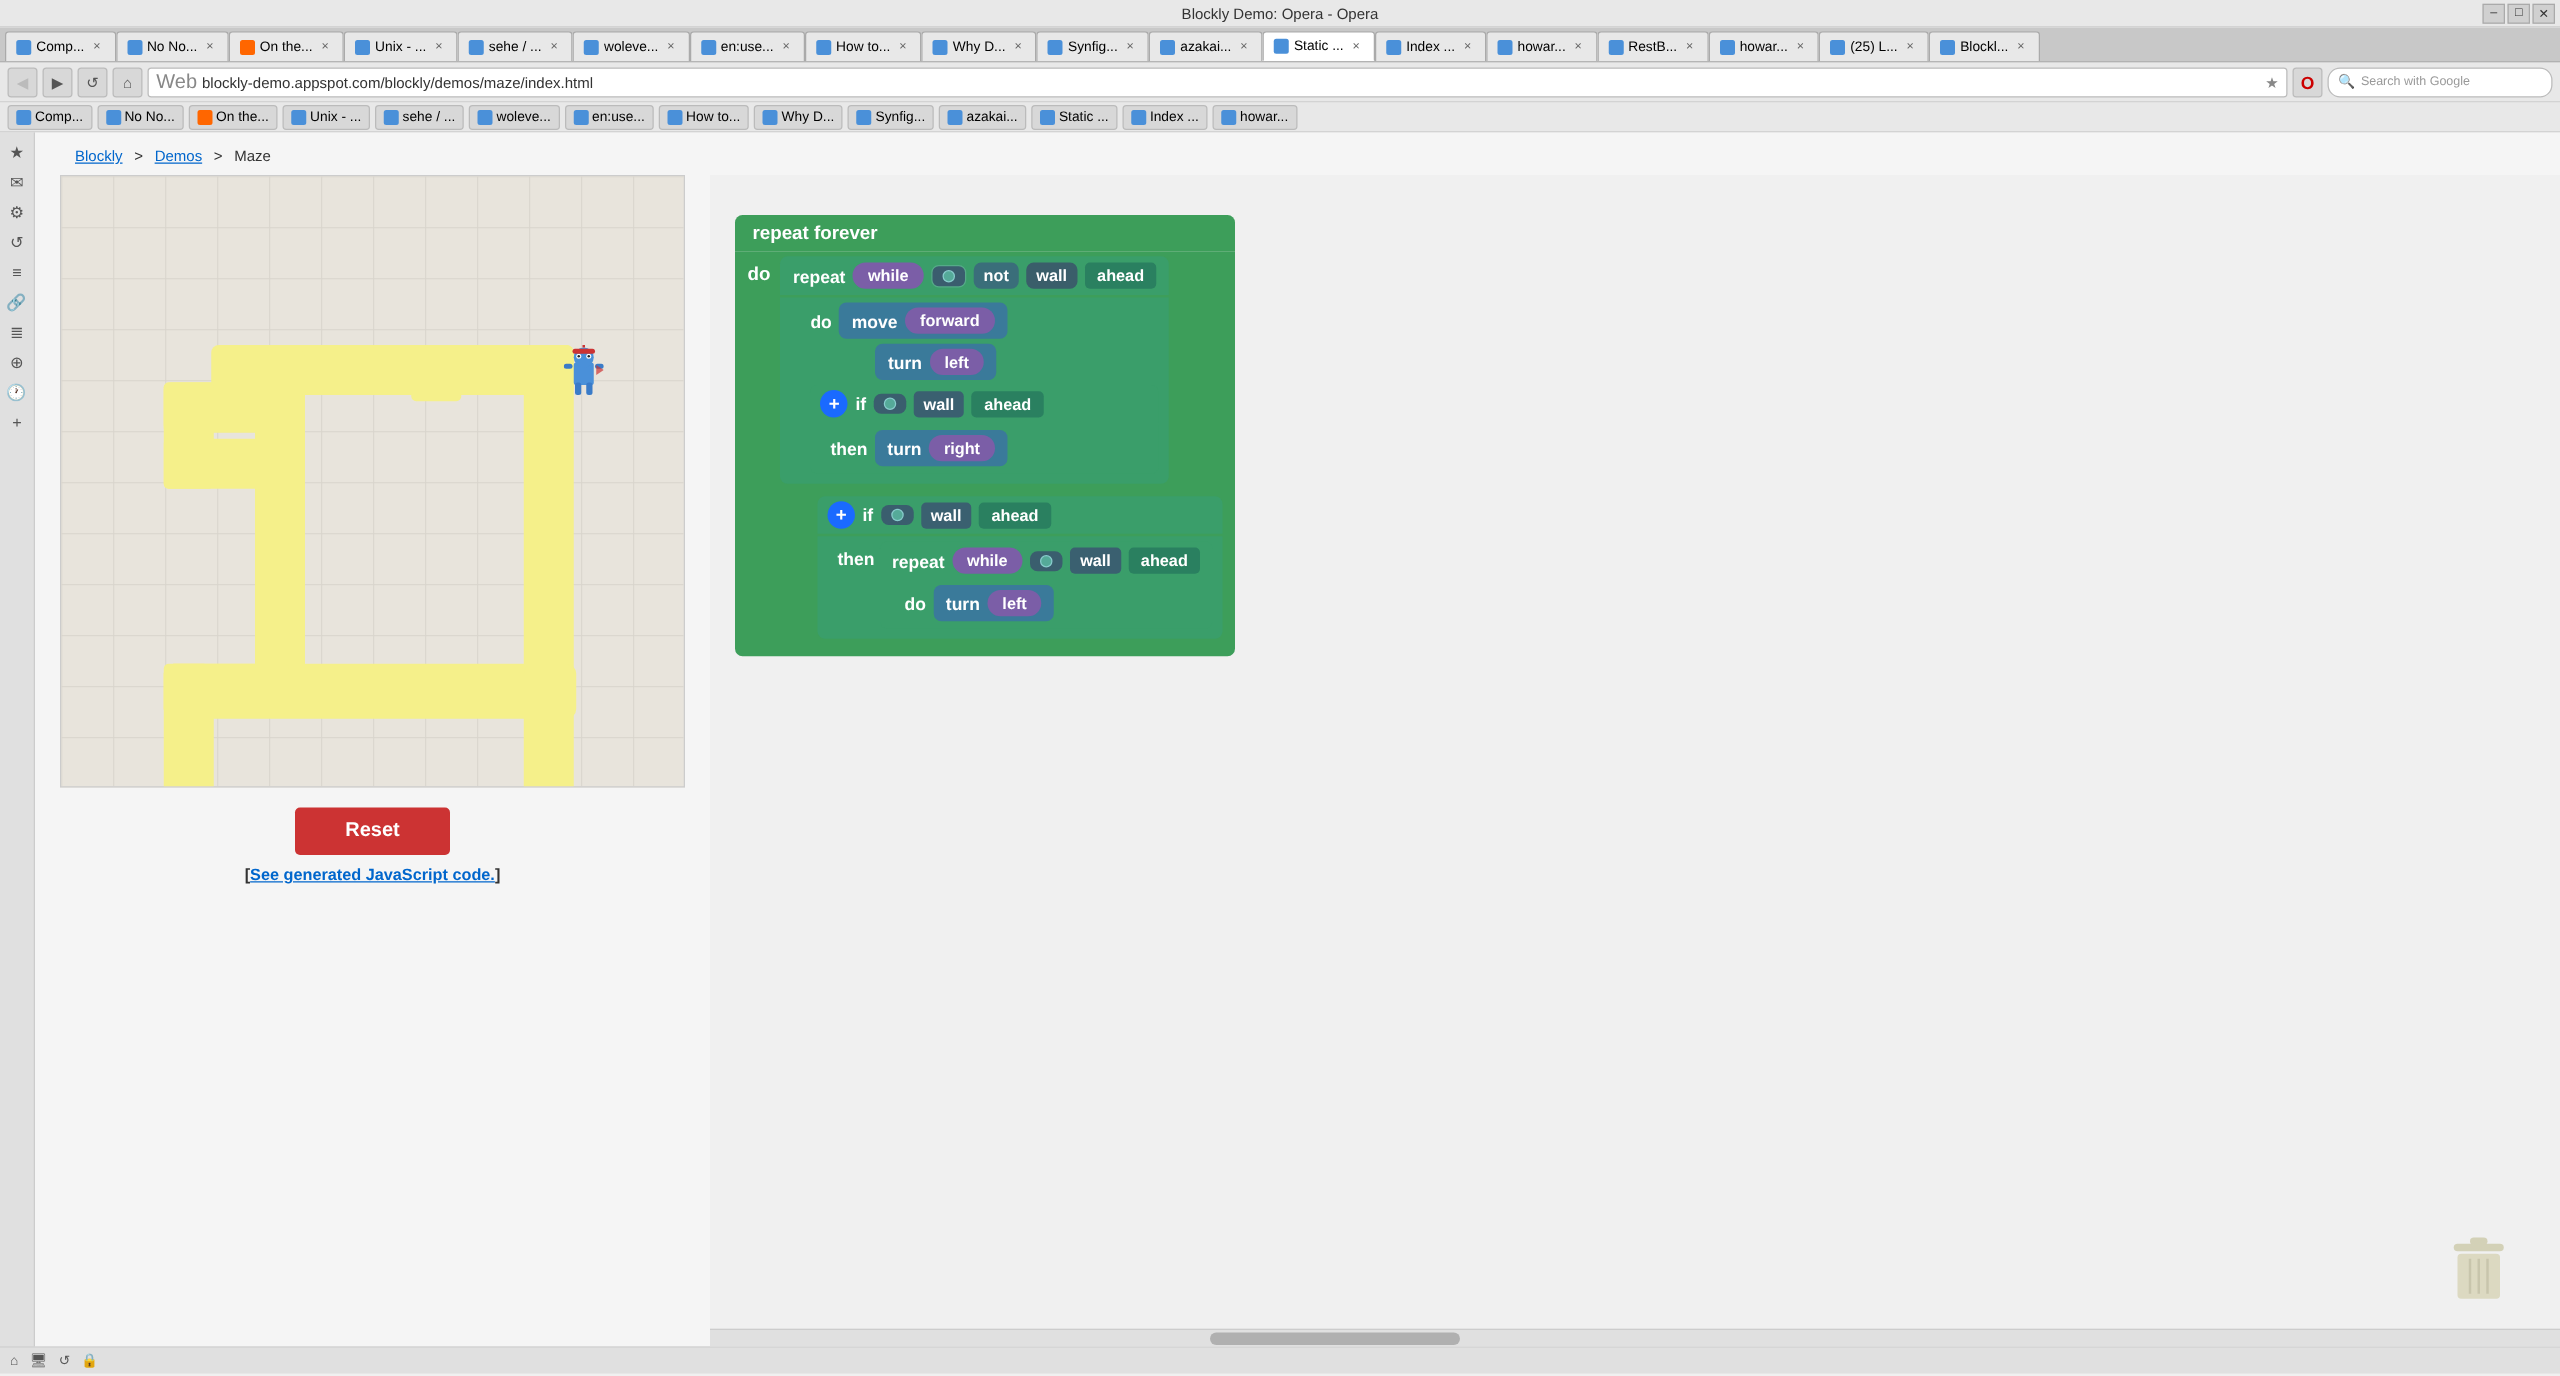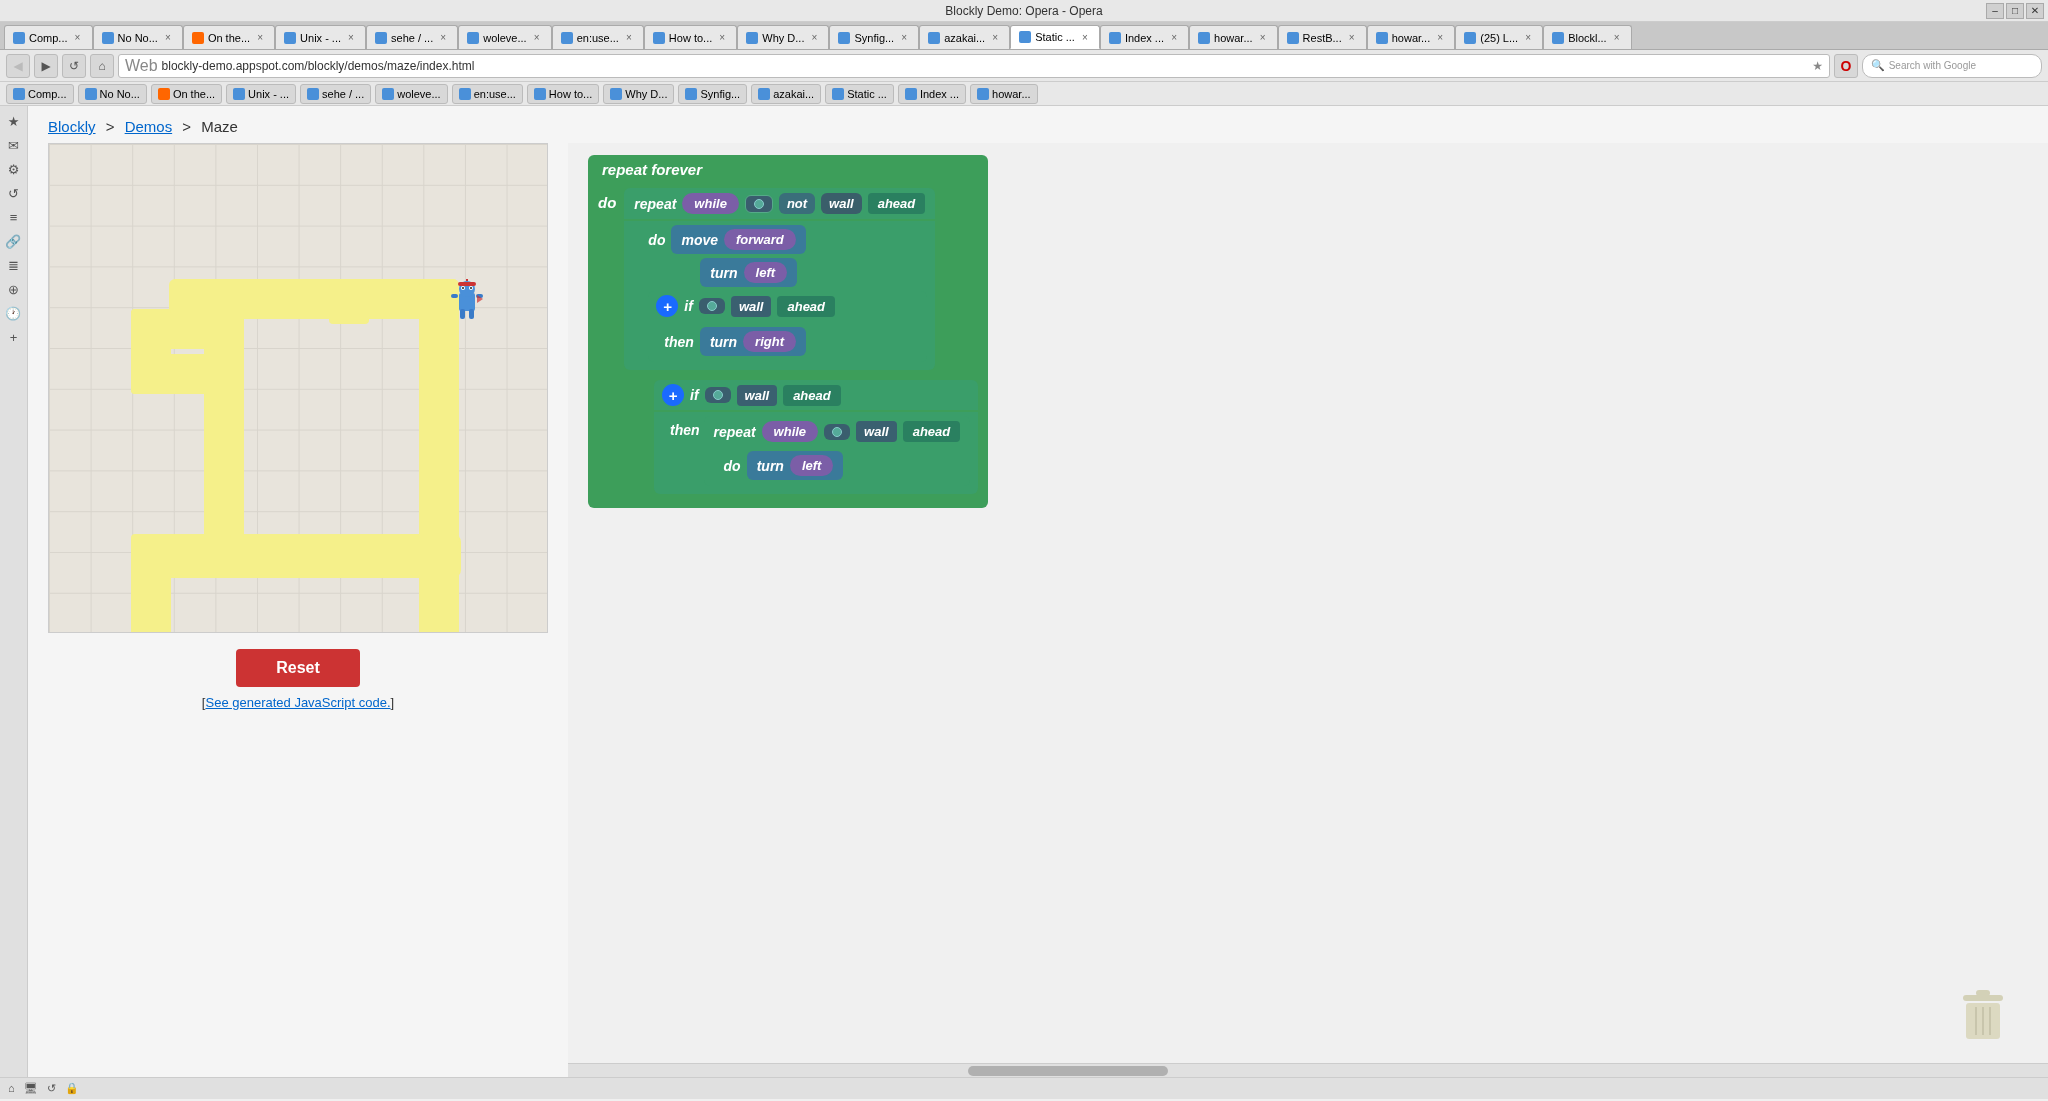--- a/index.html
+++ b/index.html
@@ -176,22 +176,23 @@
     .page-content {
       flex: 1;
       background: #f5f5f5;
       display: flex;
       flex-direction: column;
       overflow: hidden;
     }
 
     .page-header {
       padding: 12px 20px 8px;
-      font-size: 15px;
+      font-size: 12px;
       color: #333;
+      margin-left: 12px;
     }
     .page-header a {
       color: #0066cc;
       text-decoration: underline;
     }
     .page-header .separator {
       color: #333;
       margin: 0 6px;
     }
     .page-header .current {
@@ -264,20 +265,21 @@
       border: none;
       border-radius: 4px;
       padding: 10px 40px;
       font-size: 16px;
       font-weight: bold;
       cursor: pointer;
     }
     .code-link {
       font-size: 13px;
       color: #333;
+      font-weight: bold;
     }
     .code-link a {
       color: #0066cc;
       text-decoration: underline;
     }
 
     
     .toolbox-panel {
       width: 130px;
       background: #d0d0d0;
@@ -297,23 +299,22 @@
     .workspace-panel {
       flex: 1;
       background: #f0f0f0;
       position: relative;
       overflow: hidden;
     }
 
     
     .blockly-workspace {
       position: absolute;
-      top: 12px;
+      top: 32px;
       left: 20px;
-      font-style: italic;
     }
 
     
     .trash-icon {
       position: absolute;
       bottom: 30px;
       right: 40px;
       width: 50px;
       height: 60px;
       display: flex;

